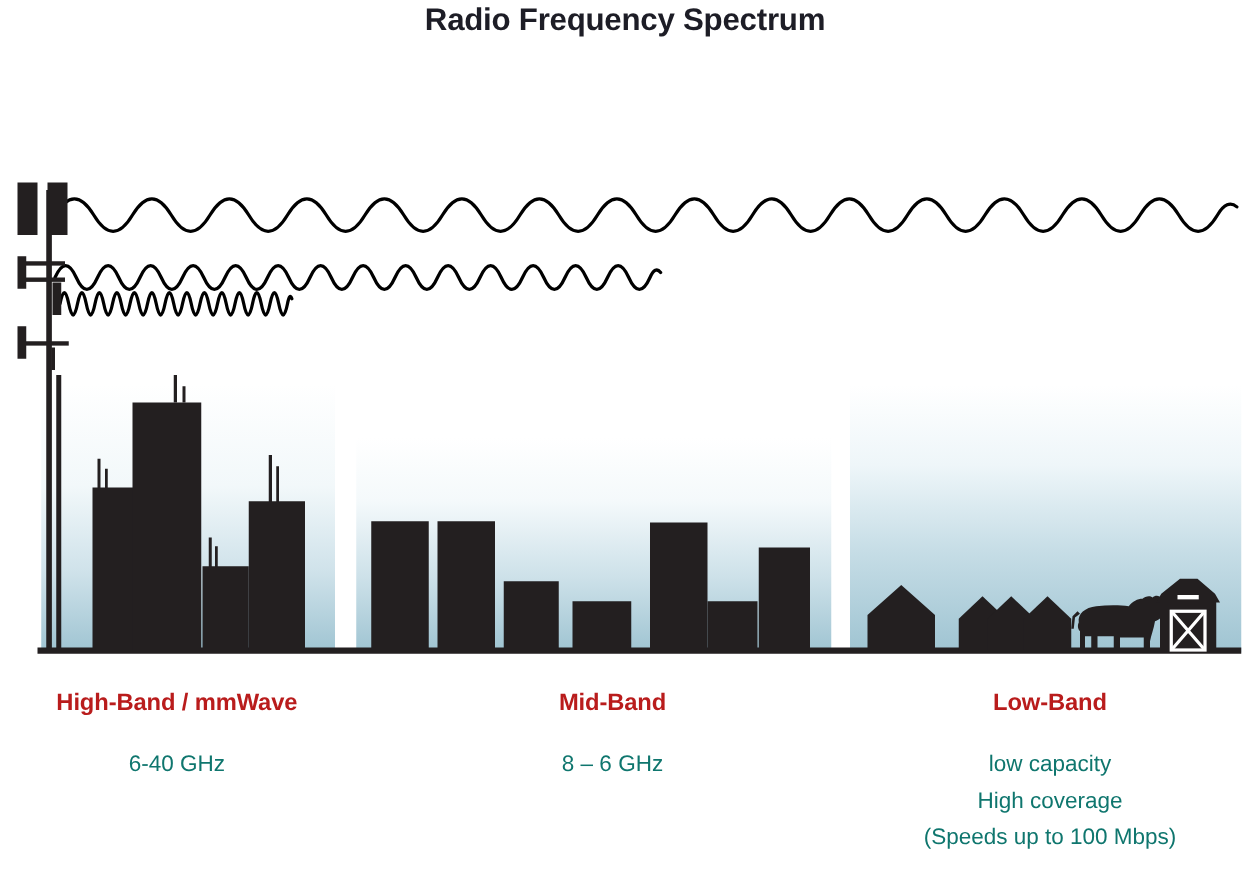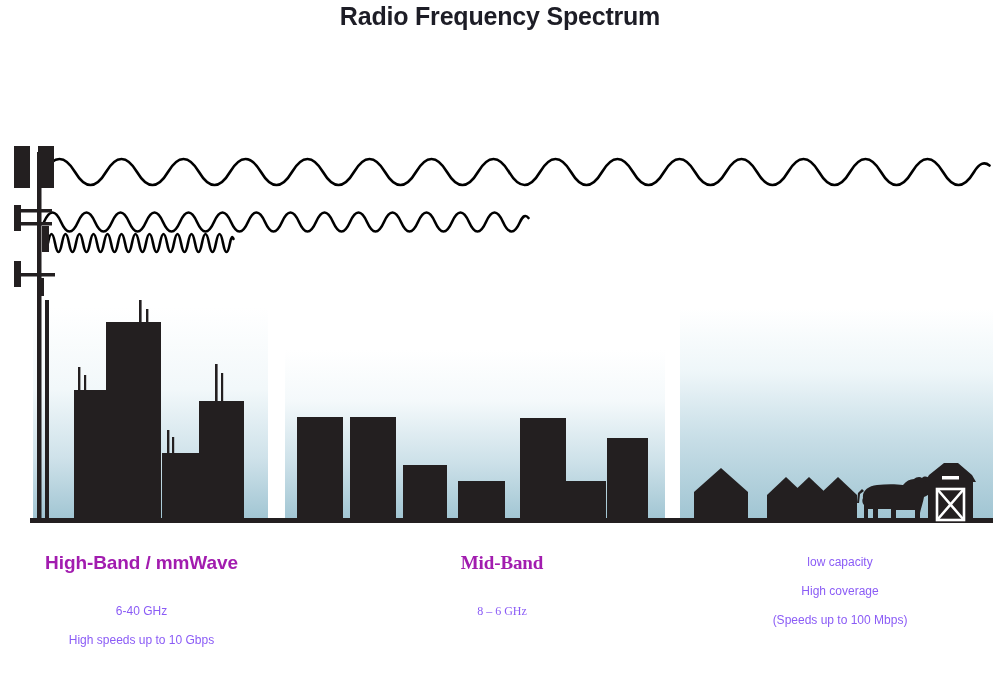--- a/index.html
+++ b/index.html
@@ -29,31 +29,31 @@
 
   
   .col{
     position:absolute;
     text-align:center;
     line-height:29px;
   }
   .col .band{
     font-size:19px;
     font-weight:bold;
-    color:#a21caf;
+    color:#b91c1c;
     letter-spacing:-0.1px;
     margin-bottom:20px;
   }
   .col .sub{
-    font-size:12px;
+    font-size:18px;
     font-weight:normal;
-    color:#8b5cf6;
+    color:#0f766e;
   }
   #col-high{left:0px;   top:548px; width:283px;}
-  #col-mid {left:352px; top:548px; width:300px;font-family:Liberation Serif, serif;}
+  #col-mid {left:340px; top:548px; width:300px;}
   #col-low {left:690px; top:548px; width:300px;}
 </style>
 </head>
 <body>
 
 <div id="stage">
 
   <div class="title">Radio Frequency Spectrum</div>
 
   <svg id="art" viewBox="0 0 1000 700" xmlns="http://www.w3.org/2000/svg">
@@ -182,27 +182,27 @@
         <rect x="942" y="476" width="17" height="3.5" fill="#ffffff"></rect>
         <rect x="937" y="489" width="27" height="31" fill="#231f20" stroke="#ffffff" stroke-width="2.6"></rect>
         <path d="M938,490 L963,519 M963,490 L938,519" stroke="#ffffff" stroke-width="2.6" fill="none"></path>
       </g>
     </g>
   </svg>
 
   <div class="col" id="col-high">
     <div class="band">High-Band / mmWave</div>
     <div class="sub">6-40 GHz</div>
-    <div class="sub">High speeds up to 10 Gbps</div>
   </div>
 
   <div class="col" id="col-mid">
     <div class="band">Mid-Band</div>
     <div class="sub">8 – 6 GHz</div>
   </div>
 
   <div class="col" id="col-low">
+    <div class="band">Low-Band</div>
     <div class="sub">low capacity</div>
     <div class="sub">High coverage</div>
     <div class="sub">(Speeds up to 100 Mbps)</div>
   </div>
 
 </div>
 
 </body></html>

